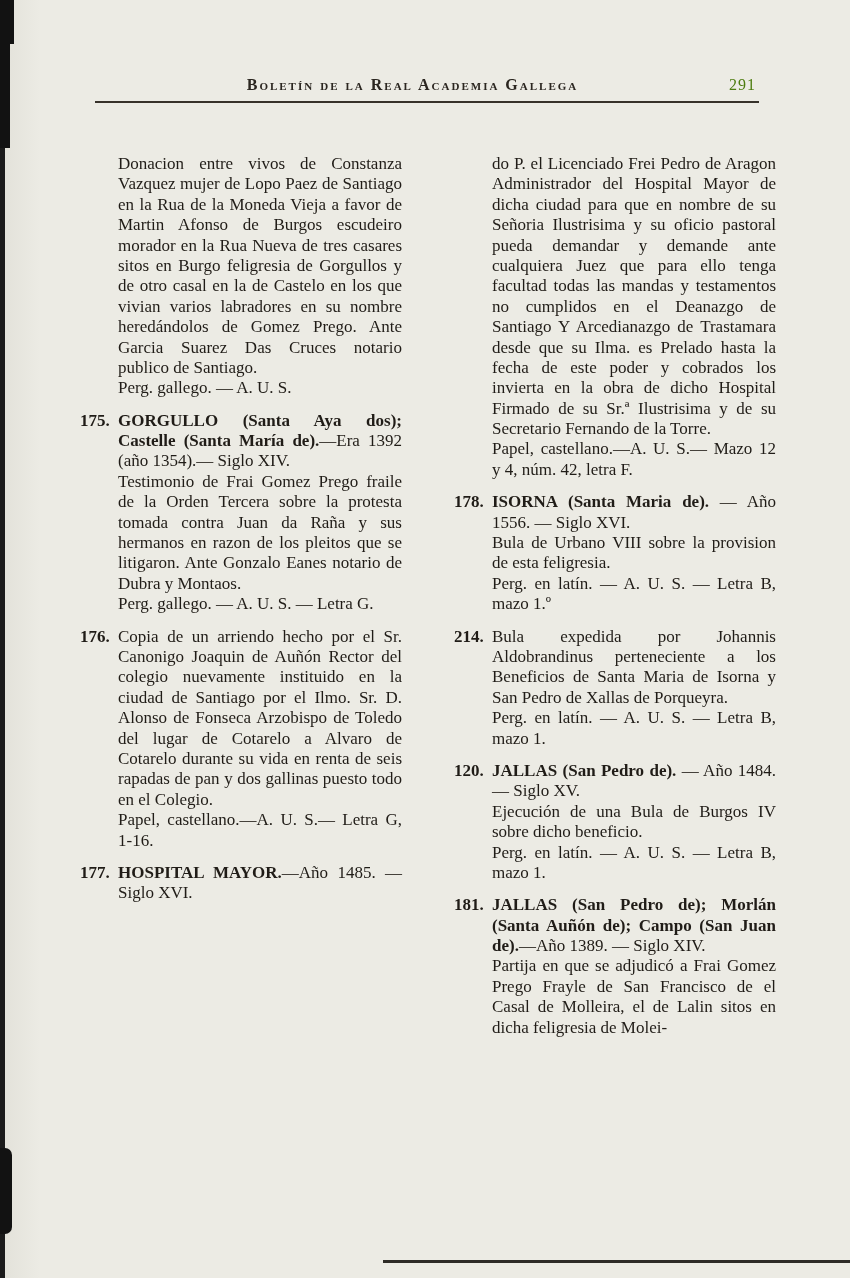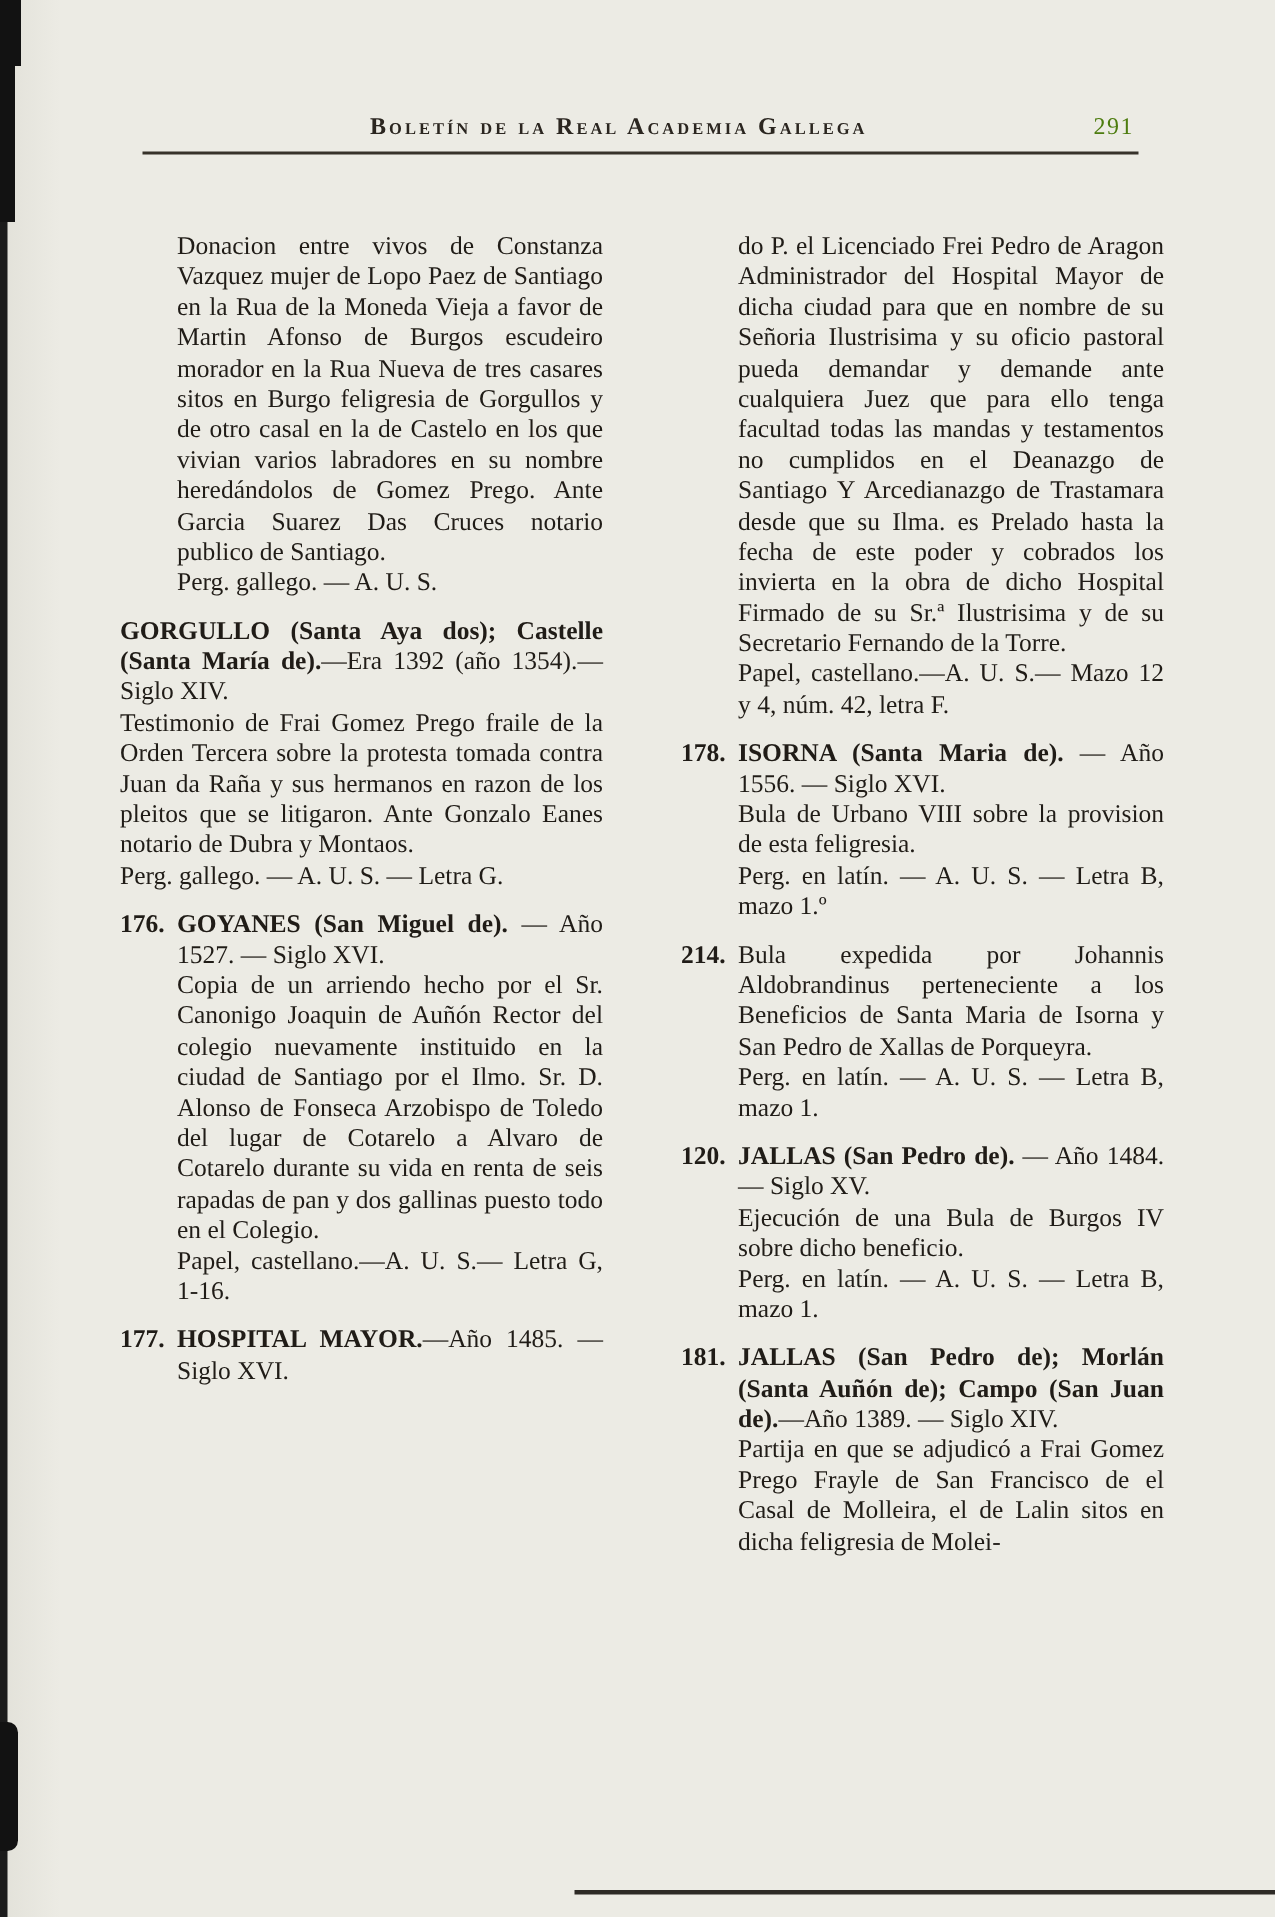--- a/index.html
+++ b/index.html
@@ -73,31 +73,31 @@
   <div class="columns">
 
     <div class="col">
 
       <div class="cont">
         <p class="para">Donacion entre vivos de Constanza Vazquez mujer de Lopo Paez de Santiago en la Rua de la Moneda Vieja a favor de Martin Afonso de Burgos escudeiro morador en la Rua Nueva de tres casares sitos en Burgo feligresia de Gorgullos y de otro casal en la de Castelo en los que vivian varios labradores en su nombre heredándolos de Gomez Prego. Ante Garcia Suarez Das Cruces notario publico de Santiago.</p>
         <p class="para">Perg. gallego. — A. U. S.</p>
       </div>
 
       <div class="entry">
+        <div class="num">175.</div>
         <div class="content">
           <p class="para"><span class="etitle">GORGULLO (Santa Aya dos); Castelle (Santa María de).</span><span class="edate">—Era 1392 (año 1354).— Siglo XIV.</span></p>
           <p class="para">Testimonio de Frai Gomez Prego fraile de la Orden Tercera sobre la protesta tomada contra Juan da Raña y sus hermanos en razon de los pleitos que se litigaron. Ante Gonzalo Eanes notario de Dubra y Montaos.</p>
           <p class="para">Perg. gallego. — A. U. S. — Letra G.</p>
         </div>
       </div>
 
       <div class="entry">
         <div class="num">176.</div>
         <div class="content">
-          <p class="para"><span class="etitle">GOYANES (San Miguel de).</span><span class="edate"> — Año 1527. — Siglo XVI.</span></p>
           <p class="para">Copia de un arriendo hecho por el Sr. Canonigo Joaquin de Auñón Rector del colegio nuevamente instituido en la ciudad de Santiago por el Ilmo. Sr. D. Alonso de Fonseca Arzobispo de Toledo del lugar de Cotarelo a Alvaro de Cotarelo durante su vida en renta de seis rapadas de pan y dos gallinas puesto todo en el Colegio.</p>
           <p class="para">Papel, castellano.—A. U. S.— Letra G, 1-16.</p>
         </div>
       </div>
 
       <div class="entry">
         <div class="num">177.</div>
         <div class="content">
           <p class="para"><span class="etitle">HOSPITAL MAYOR.</span><span class="edate">—Año 1485. — Siglo XVI.</span></p>
         </div>

